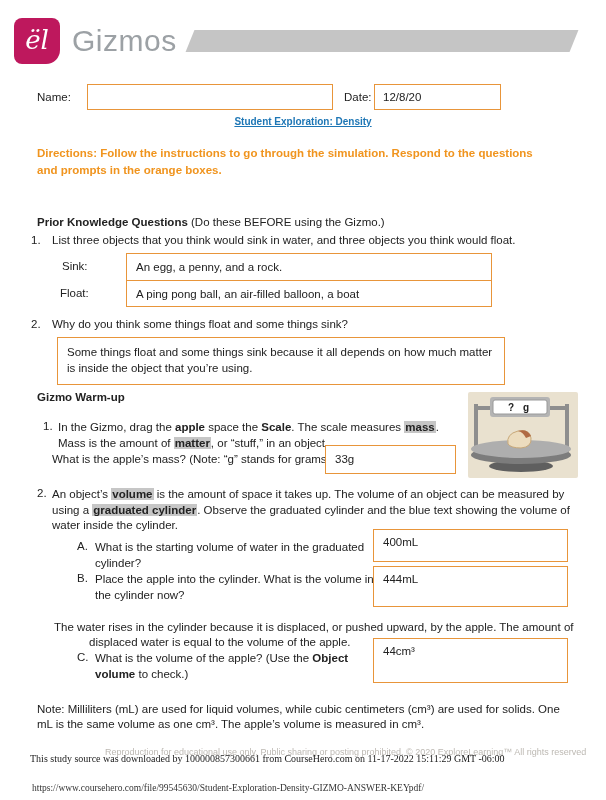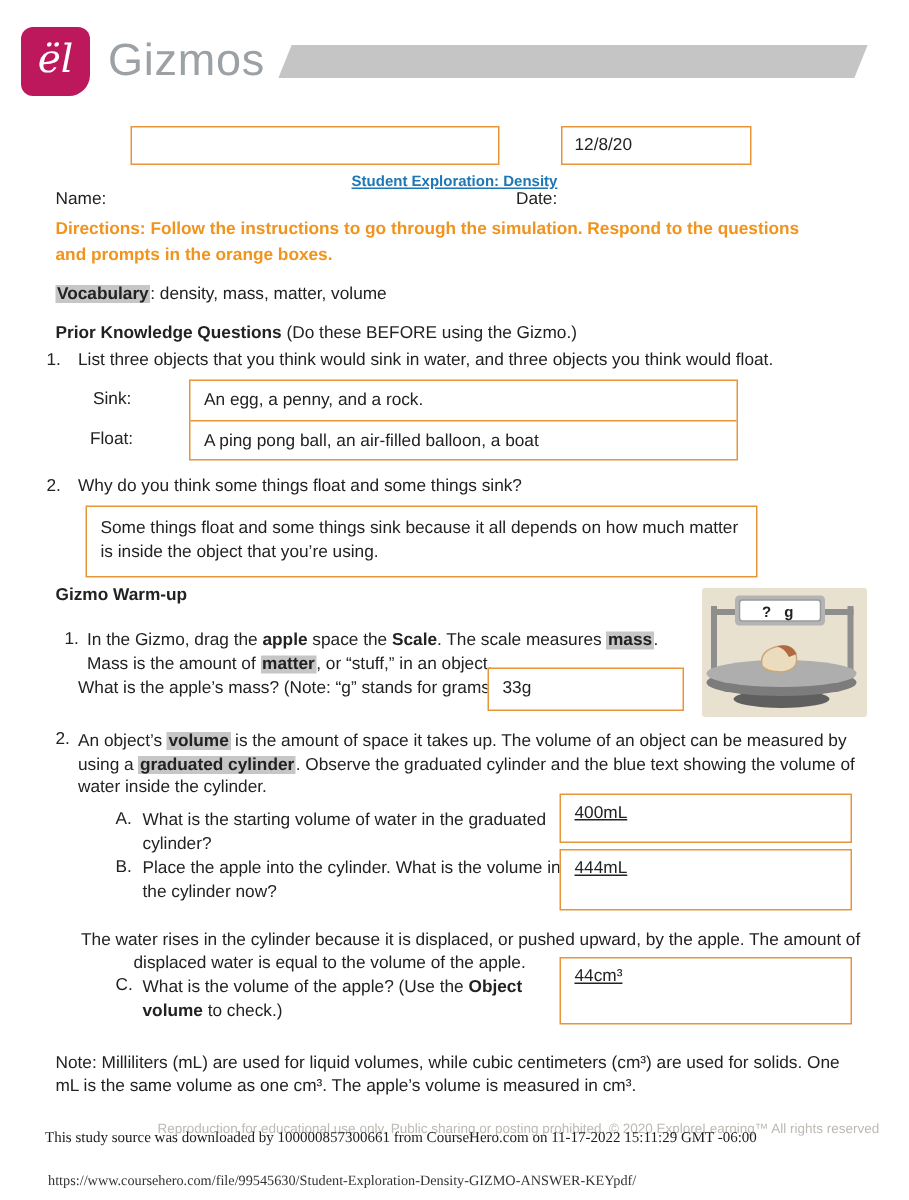--- a/index.html
+++ b/index.html
@@ -14,37 +14,37 @@
   .hl { font-weight:bold; background:#c6c6c6; padding:0 1px; }
   .orange-box { border:1.6px solid #e8953a; background:#fff; }
   
   .logo-box { left:14px; top:18px; width:46px; height:46px; background:#be185d;
               border-radius:8px 8px 14px 8px; display:flex; align-items:center; justify-content:center; }
   .logo-glyph { color:#fff; font-family:"DejaVu Serif","Liberation Serif",serif;
                 font-style:italic; font-size:26px; line-height:1; padding-bottom:3px; }
   .brand { left:72px; top:24px; font-size:30px; color:#9ca1a5; font-weight:500; letter-spacing:0.5px; }
   .header-bar { left:190px; top:30px; width:384px; height:22px; background:#c5c5c5; transform:skewX(-22deg); }
   
-  .label { color:#222;margin-top:36px; }
+  .label { color:#222; }
   .name-input { left:87px; top:84px; width:246px; height:26px; outline:none; }
   input.orange-box { font:inherit; padding:0 8px; }
   .date-box { left:374px; top:84px; width:127px; height:26px; line-height:24px; padding-left:8px; }
   
   .title { left:0; top:116px; width:606px; text-align:center; font-size:10px; font-weight:bold;
            color:#1d76b5; text-decoration:underline; }
   .directions { left:37px; top:145px; width:514px; font-weight:bold; color:#f0941e; line-height:16.5px; }
   .para { line-height:15.5px; }
   
   .sf-box { left:126px; top:253px; width:366px; height:54px; }
   .sf-row { height:26px; line-height:26px; padding-left:9px; }
   .sf-row + .sf-row { border-top:1.4px solid #e8953a; }
   
   .q2-box { left:57px; top:337px; width:448px; height:48px; padding:6px 9px; line-height:16px; }
   
-  .ans { padding:6px 9px;text-decoration:underline; }
+  .ans { padding:6px 9px; }
   
   .scale-img { left:468px; top:392px; }
   
   .copyright { left:105px; top:747px; font-size:9px; color:#bdb9b3; }
   .download { left:30px; top:753px; font-family:"Liberation Serif","DejaVu Serif",serif;
               font-size:10px; color:#1a1a1a; }
   .source-url { left:32px; top:783px; font-family:"Liberation Serif","DejaVu Serif",serif;
                 font-size:9.5px; color:#333; text-decoration:none; }
 </style>
 </head>
@@ -60,23 +60,20 @@
 
   <span class="abs label" style="left:37px; top:91px;">Name:</span>
   <input class="abs orange-box name-input" value="" style="">
   <span class="abs label" style="left:344px; top:91px;">Date:</span>
   <div class="abs orange-box date-box">12/8/20</div>
 
   <div class="abs title">Student Exploration: Density</div>
 
   <div class="abs directions">Directions: Follow the instructions to go through the simulation. Respond to the questions and prompts in the orange boxes.</div>
 
-  <div class="abs" style="left:37px; top:190px;">
-    <span class="hl">Vocabulary</span><span>: density, mass, matter, volume</span>
-  </div>
 
   <div class="abs" style="left:37px; top:216px;">
     <span class="b">Prior Knowledge Questions</span><span> (Do these BEFORE using the Gizmo.)</span>
   </div>
 
   <span class="abs" style="left:31px; top:234px;">1.</span>
   <span class="abs" style="left:52px; top:234px;">List three objects that you think would sink in water, and three objects you think would float.</span>
 
   <span class="abs" style="left:62px; top:260px;">Sink:</span>
   <span class="abs" style="left:60px; top:287px;">Float:</span>

